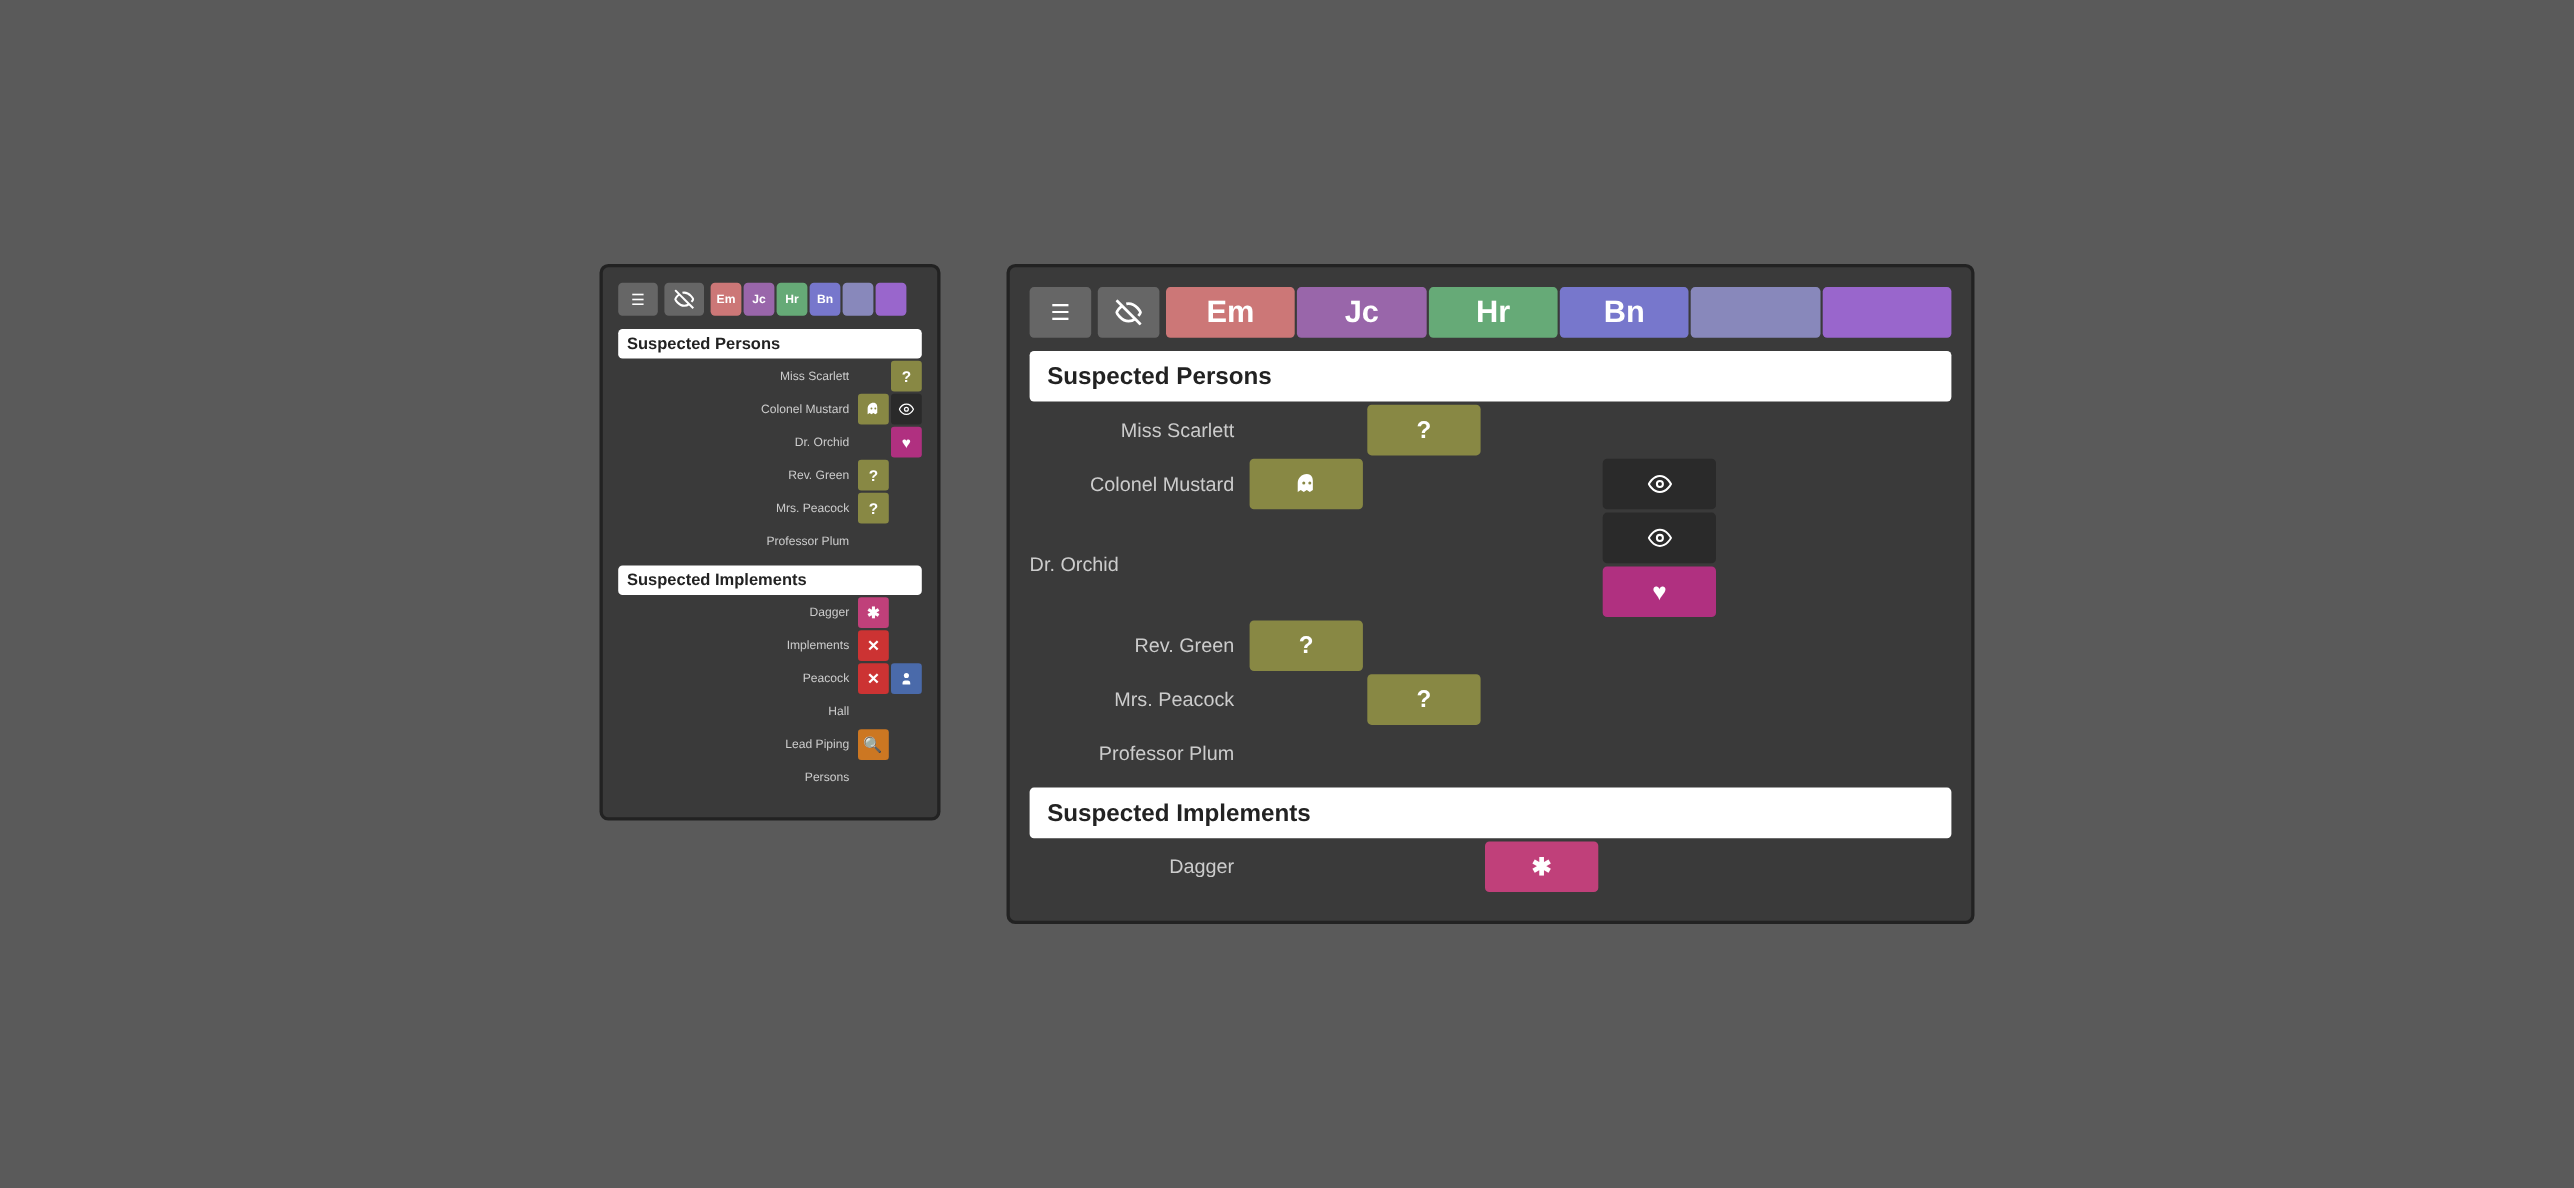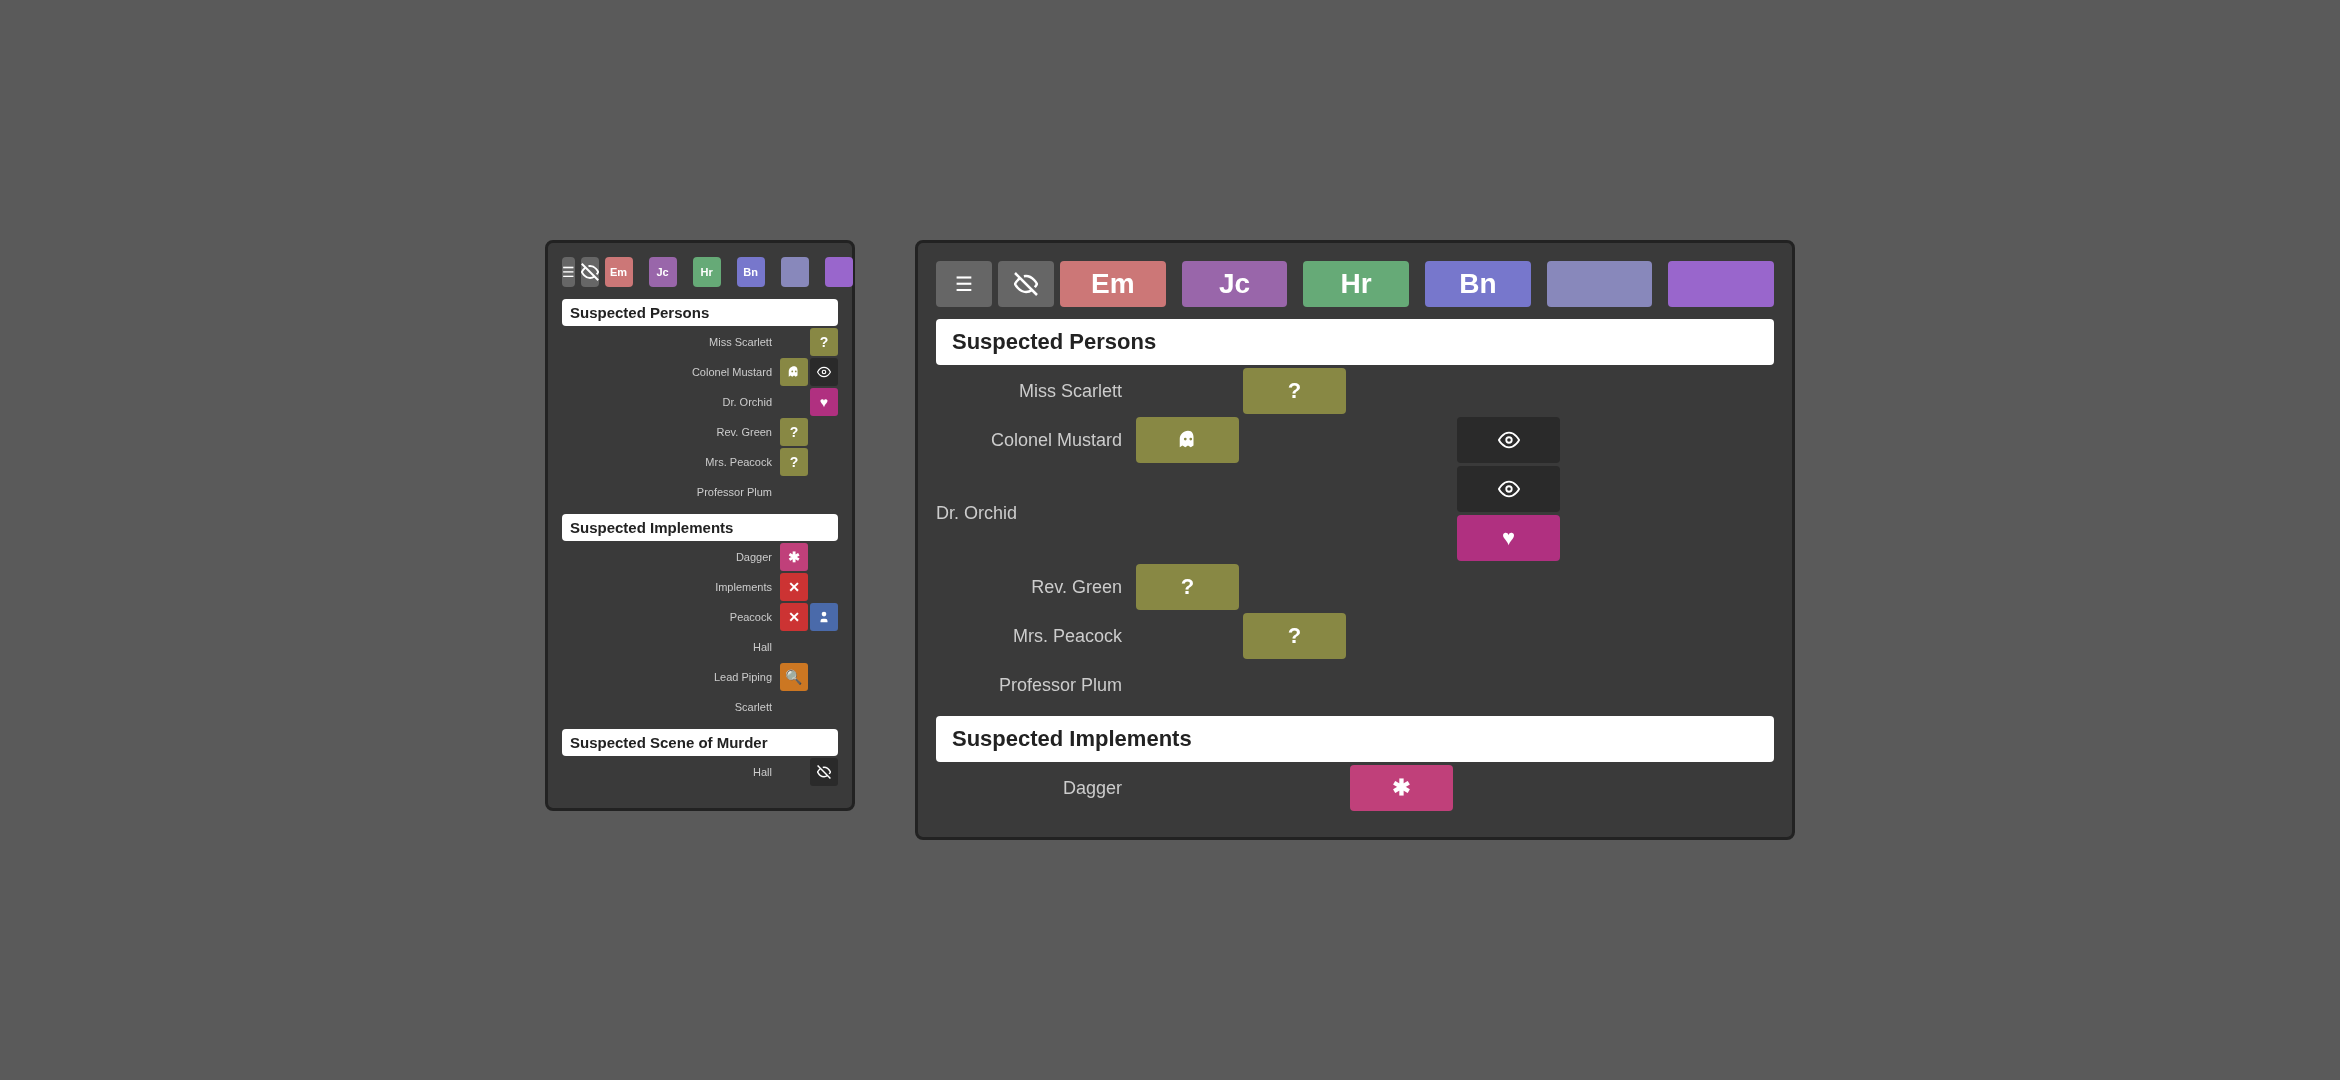--- a/index.html
+++ b/index.html
@@ -65,21 +65,21 @@
     }
 
     .large-panel .toolbar-btn {
       width: 56px;
       height: 46px;
       font-size: 20px;
     }
 
     .player-tabs {
       display: flex;
-      gap: 16px;
+      gap: 2px;
       flex: 1;
     }
 
     .player-tab {
       border-radius: 4px;
       display: flex;
       align-items: center;
       justify-content: center;
       font-weight: bold;
       color: white;
@@ -324,45 +324,28 @@
 
       <div class="small-row">
         <div class="small-row-label">Lead Piping</div>
         <div class="small-cells">
           <div class="small-cell" style="background:#cc7722">🔍</div>
           <div class="small-cell" style="background:transparent"></div>
         </div>
       </div>
 
       <div class="small-row">
-        <div class="small-row-label">Scarlett</div>
-        <div class="small-cells">
-          <div class="small-cell" style="background:transparent"></div>
-          <div class="small-cell" style="background:transparent"></div>
-        </div>
-      </div>
-    </div>
-
-    <div class="grid-section">
-      <div class="section-header">Suspected Scene of Murder</div>
-
-      <div class="small-row">
-        <div class="small-row-label">Hall</div>
-        <div class="small-cells">
-          <div class="small-cell" style="background:transparent"></div>
-          <div class="small-cell" style="background:#2a2a2a">
-            <svg width="14" height="14" viewBox="0 0 24 24" fill="none" stroke="white" stroke-width="2.5">
-              <path d="M17.94 17.94A10.07 10.07 0 0 1 12 20c-7 0-11-8-11-8a18.45 18.45 0 0 1 5.06-5.94"></path>
-              <path d="M9.9 4.24A9.12 9.12 0 0 1 12 4c7 0 11 8 11 8a18.5 18.5 0 0 1-2.16 3.19"></path>
-              <line x1="1" y1="1" x2="23" y2="23"></line>
-            </svg>
-          </div>
-        </div>
-      </div>
-    </div>
+        <div class="small-row-label">Persons</div>
+        <div class="small-cells">
+          <div class="small-cell" style="background:transparent"></div>
+          <div class="small-cell" style="background:transparent"></div>
+        </div>
+      </div>
+    </div>
+
   </div>
 
   <div class="large-panel">
 
     <div class="toolbar">
       <button class="toolbar-btn">☰</button>
       <button class="toolbar-btn">
         <svg width="24" height="24" viewBox="0 0 24 24" fill="none" stroke="white" stroke-width="2.5">
           <path d="M17.94 17.94A10.07 10.07 0 0 1 12 20c-7 0-11-8-11-8a18.45 18.45 0 0 1 5.06-5.94"></path>
           <path d="M9.9 4.24A9.12 9.12 0 0 1 12 4c7 0 11 8 11 8a18.5 18.5 0 0 1-2.16 3.19"></path>

